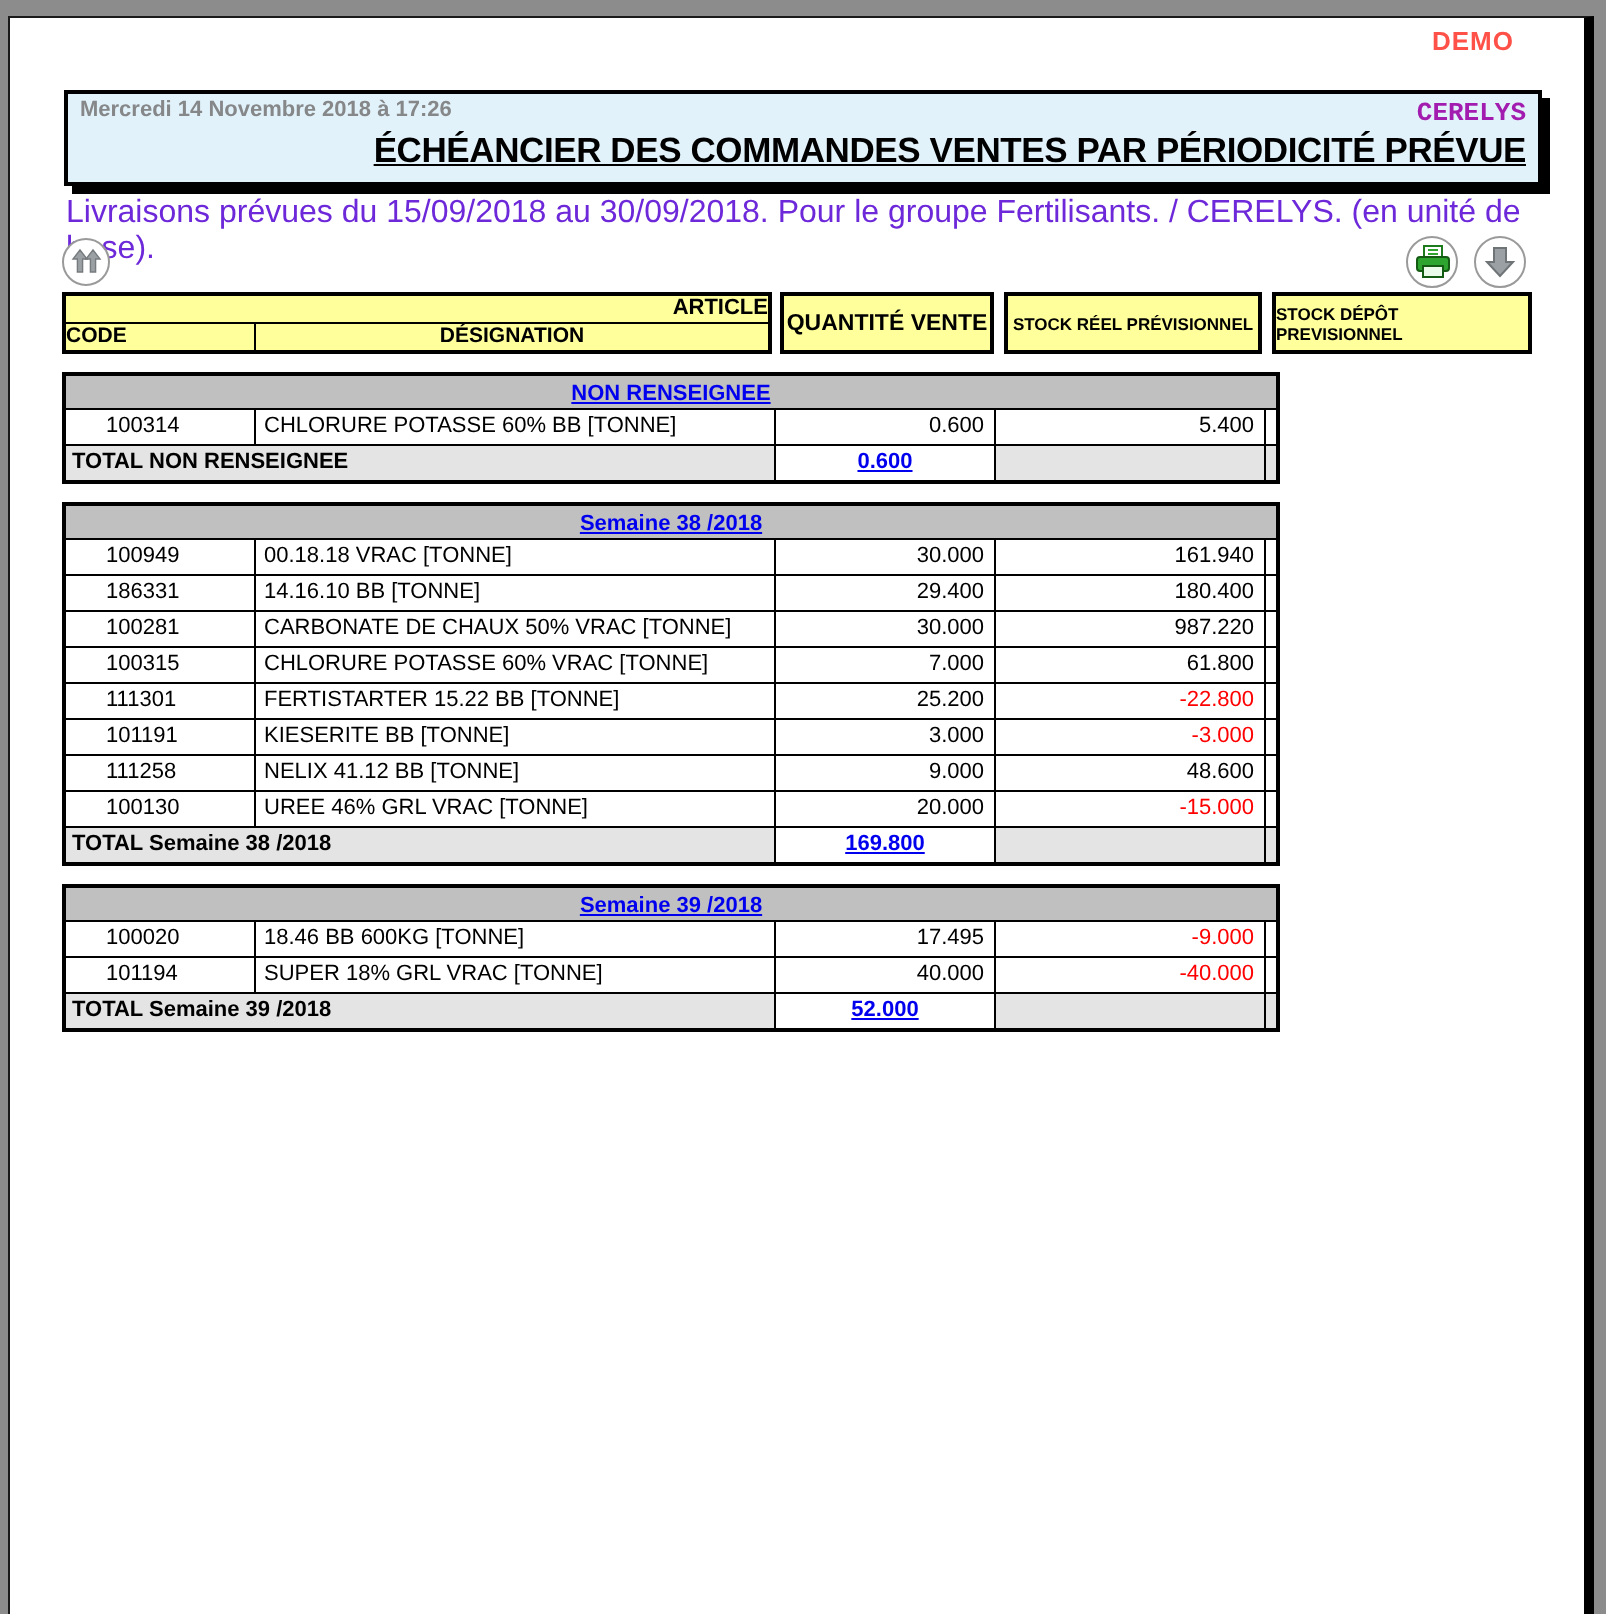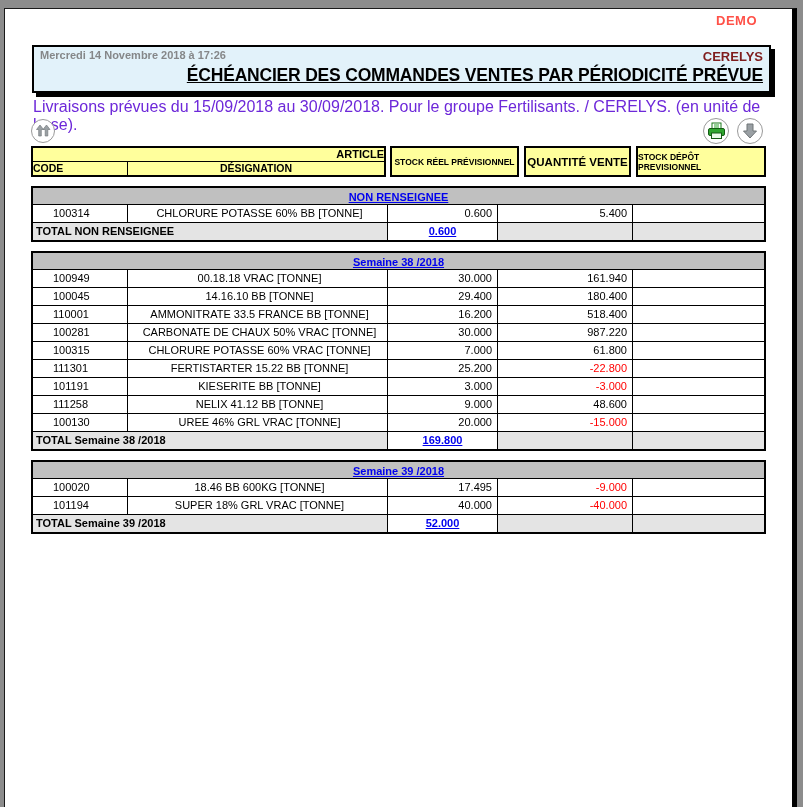--- a/index.html
+++ b/index.html
@@ -19,21 +19,21 @@
     color:var(--demo-red,#FF5148);font-weight:bold;font-size:13px;letter-spacing:.5px;
   }
   .title-box{
     position:absolute;left:27px;top:36px;width:723px;
     background:var(--title-box-cyan,#E2F2FA);
     border:2px solid #000;box-shadow:4px 4px 0 #000;
     padding:2px 6px 5px 6px;
   }
   .title-box .meta-row{display:flex;justify-content:space-between;align-items:flex-start;}
   .report-datetime{color:#858789;font-weight:bold;font-size:11px;}
-  .company{color:#7f1d1d;font-weight:bold;font-size:13px;}
+  .company{color:#a21caf;font-weight:bold;font-size:13px;font-family:Liberation Mono, monospace;}
   .report-title{
     text-align:right;font-weight:bold;font-size:17.5px;color:#000;
     text-decoration:underline;margin-top:1px;letter-spacing:-0.2px;
   }
   .subtitle{position:absolute;left:28px;top:89px;font-size:16px;color:#6d28d9;}
   .toolbar{position:absolute;left:26px;top:107px;width:735px;height:32px;}
   .icon-circle{
     position:absolute;width:24px;height:24px;border-radius:50%;
     border:1px solid #9a9a9a;background:#fff;
     display:flex;align-items:center;justify-content:center;cursor:pointer;
@@ -51,39 +51,39 @@
   }
   .hbox-article{width:355px;display:flex;flex-direction:column;margin-right:4px;}
   .h-article{height:14px;line-height:13px;text-align:right;font-size:11px;border-bottom:1px solid #000;}
   .h-sub{display:flex;flex:1;}
   .h-code{width:95px;border-right:1px solid #000;text-align:left;font-size:10.5px;line-height:13px;box-sizing:border-box;}
   .h-desig{flex:1;text-align:center;font-size:10.5px;line-height:13px;}
   .hbox-qty{width:107px;margin-right:5px;display:flex;align-items:center;justify-content:center;font-size:11.5px;}
   .hbox-sr{width:129px;margin-right:5px;display:flex;align-items:center;justify-content:center;font-size:8.5px;}
   .hbox-sd{width:130px;display:flex;align-items:center;justify-content:center;font-size:8.5px;}
   
-  .section{border:2px solid #000;box-sizing:border-box;width:735px;margin-top:9px;background:#fff;}
+  .section{border:2px solid #000;box-sizing:border-box;width:609px;margin-top:9px;background:#fff;}
   .sec-head{
     background:var(--section-gray,#C0C0C0);
     border-bottom:1px solid #000;
     height:16px;line-height:15px;text-align:center;
   }
   .sec-title{
     color:var(--accent-blue,#0000EE);font-weight:bold;font-size:11px;
     text-decoration:underline;cursor:pointer;
   }
   .row{display:flex;border-bottom:1px solid #000;}
   .cell{
     height:17px;line-height:17px;font-size:11px;color:#000;
     box-sizing:border-box;overflow:hidden;white-space:nowrap;
   }
   .row .cell{border-right:1px solid #000;}
   .row .cell:last-child{border-right:none;}
   .code{width:95px;padding-left:20px;}
-  .desig{width:260px;padding-left:4px;text-align:center;}
+  .desig{width:260px;padding-left:4px;}
   .qty{width:110px;}
   .sr{width:135px;}
   .sd{flex:1;}
   .num{text-align:right;padding-right:5px;}
   .neg{color:var(--negative-red,#FF0000);}
   .total-row{display:flex;}
   .total-row .cell{height:17px;line-height:16px;}
   .tlabel{
     width:355px;background:var(--total-gray,#E4E4E4);
     font-weight:bold;font-size:11px;padding-left:3px;
@@ -140,22 +140,22 @@
   <div class="report">
 
     <div class="thead">
       <div class="hbox hbox-article">
         <div class="h-article">ARTICLE</div>
         <div class="h-sub">
           <div class="h-code">CODE</div>
           <div class="h-desig">DÉSIGNATION</div>
         </div>
       </div>
+      <div class="hbox hbox-qty">QUANTITÉ VENTE</div>
       <div class="hbox hbox-sr">STOCK RÉEL PRÉVISIONNEL</div>
-      <div class="hbox hbox-qty">QUANTITÉ VENTE</div>
       <div class="hbox hbox-sd">STOCK DÉPÔT PREVISIONNEL</div>
     </div>
 
     <div>
   <div class="section">
     <div class="sec-head">
       <span class="sec-title">NON RENSEIGNEE</span>
     </div>
     <div>
   <div class="row">
@@ -183,34 +183,27 @@
     <div>
   <div class="row">
     <div class="cell code">100949</div>
     <div class="cell desig">00.18.18 VRAC [TONNE]</div>
     <div class="cell qty num">30.000</div>
     <div class="cell sr num">161.940</div>
     <div class="cell sd num"></div>
   </div>
 
   <div class="row">
-    <div class="cell code">100045</div>
+    <div class="cell code">186331</div>
     <div class="cell desig">14.16.10 BB [TONNE]</div>
     <div class="cell qty num">29.400</div>
     <div class="cell sr num">180.400</div>
     <div class="cell sd num"></div>
   </div>
 
-  <div class="row">
-    <div class="cell code">110001</div>
-    <div class="cell desig">AMMONITRATE 33.5 FRANCE BB [TONNE]</div>
-    <div class="cell qty num">16.200</div>
-    <div class="cell sr num">518.400</div>
-    <div class="cell sd num"></div>
-  </div>
 
   <div class="row">
     <div class="cell code">100281</div>
     <div class="cell desig">CARBONATE DE CHAUX 50% VRAC [TONNE]</div>
     <div class="cell qty num">30.000</div>
     <div class="cell sr num">987.220</div>
     <div class="cell sd num"></div>
   </div>
 
   <div class="row">

